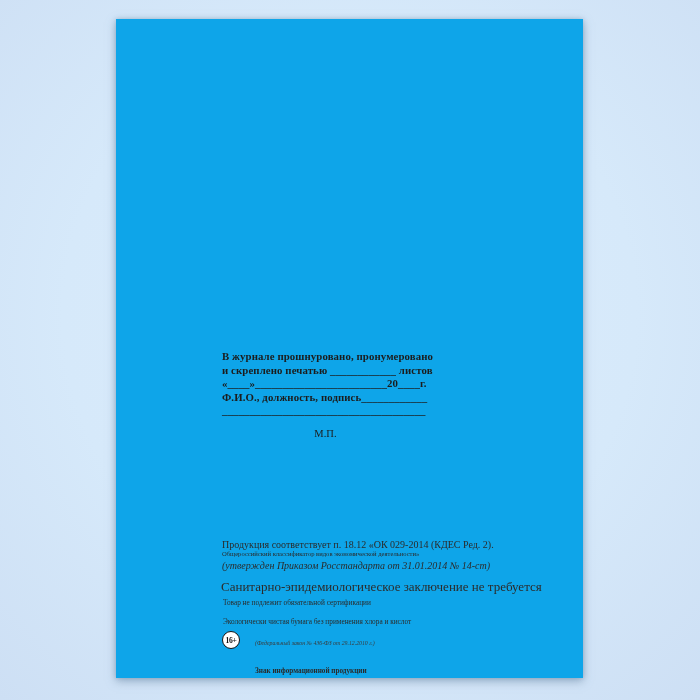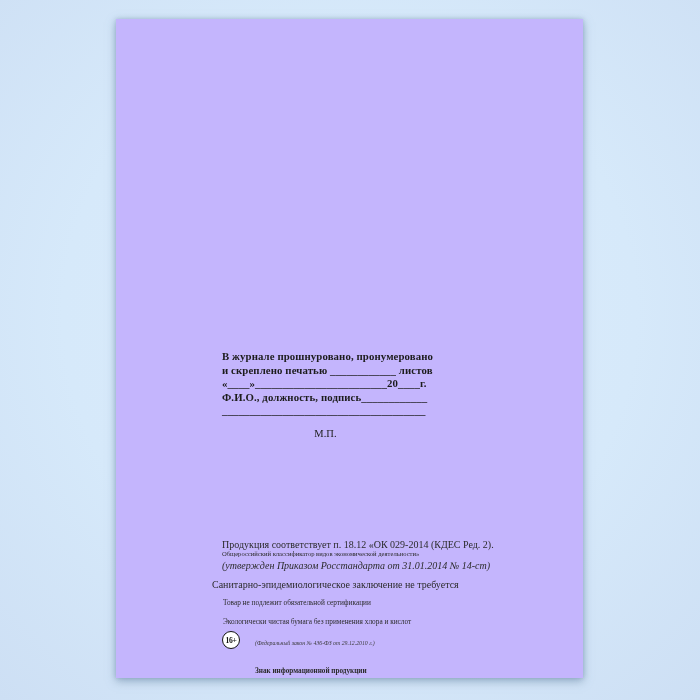--- a/index.html
+++ b/index.html
@@ -14,21 +14,21 @@
     background: radial-gradient(circle at 50% 45%, #dcecfc 0%, #d6e9fa 55%, #cddff4 100%);
     font-family: "Liberation Serif", "DejaVu Serif", serif;
     color: #1f1f1f;
   }
   .page {
     position: absolute;
     left: 116px;
     top: 19px;
     width: 467px;
     height: 659px;
-    background: #c4b5fd;
+    background: #0ea5e9;
     box-shadow: 0 3px 9px rgba(104, 134, 164, 0.60), 0 0 4px rgba(104, 134, 164, 0.35);
   }
   
   .stamp-block {
     position: absolute;
     left: 106px;
     top: 331px;
     width: 209px;
     font-size: 10.8px;
     font-weight: bold;
@@ -46,21 +46,21 @@
   }
   
   .info-line {
     position: absolute;
     white-space: nowrap;
     color: #2b2b2b;
   }
   .compliance-1 { left: 106px; top: 520px; font-size: 10px; }
   .compliance-2 { left: 106px; top: 531px; font-size: 6.6px; }
   .compliance-3 { left: 106px; top: 541px; font-size: 10px; font-style: italic; }
-  .sanitary     { left: 96px; top: 560px; font-size: 10px; }
+  .sanitary     { left: 105px; top: 560px; font-size: 13px; }
   .certification{ left: 107px; top: 579px; font-size: 7.3px; text-align: center; }
   .paper        { left: 107px; top: 598px; font-size: 7.3px; }
   
   .age-badge {
     position: absolute;
     left: 106px;
     top: 612px;
     width: 18px;
     height: 18px;
     border: 1.6px solid #141414;

